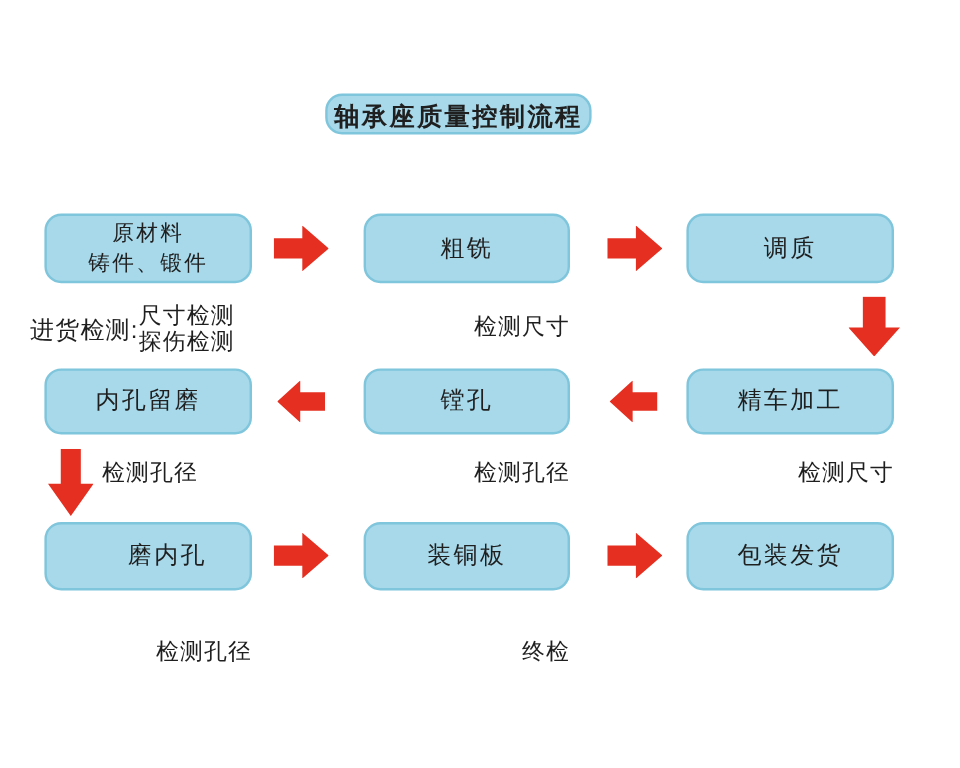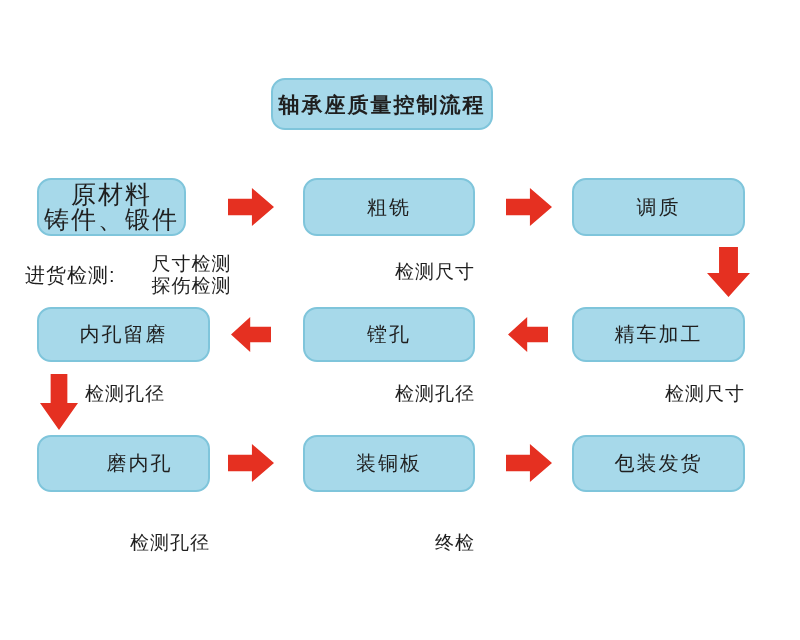--- a/index.html
+++ b/index.html
@@ -81,38 +81,38 @@
     letter-spacing: 1px;
     line-height: 22px;
     white-space: nowrap;
   }
 </style>
 </head>
 <body>
 
 <div class="canvas">
 
-  <div class="box title-box" style="left:271px; top:78px; width:222px; height:52px;">
+  <div class="box title-box" style="left:271px; top:78px; width:222px; height:34px;justify-content:flex-end;">
     <span>轴承座质量控制流程</span>
   </div>
 
-  <div class="box" style="left:37px; top:178px; width:149px; height:58px; font-size:25px;">
+  <div class="box" style="left:37px; top:178px; width:173px; height:58px; font-size:18px;">
     <span>原材料</span>
     <span>铸件、锻件</span>
   </div>
   <div class="arrow arrow-right" style="left:228px; top:188px; width:46px; height:38px;"></div>
   <div class="box" style="left:303px; top:178px; width:172px; height:58px;">
     <span>粗铣</span>
   </div>
   <div class="arrow arrow-right" style="left:506px; top:188px; width:46px; height:38px;"></div>
   <div class="box" style="left:572px; top:178px; width:173px; height:58px;">
     <span>调质</span>
   </div>
 
-  <div class="incoming-group" style="left:25px; top:253px;gap:36px;">
+  <div class="incoming-group" style="left:25px; top:253px;">
     <span class="incoming-prefix">进货检测:</span>
     <span class="incoming-stack">
       <span>尺寸检测</span>
       <span>探伤检测</span>
     </span>
   </div>
   <div class="label centered" style="left:303px; top:259px; width:172px;">
     <span>检测尺寸</span>
   </div>
   <div class="arrow arrow-down" style="left:707px; top:247px; width:43px; height:50px;"></div>

